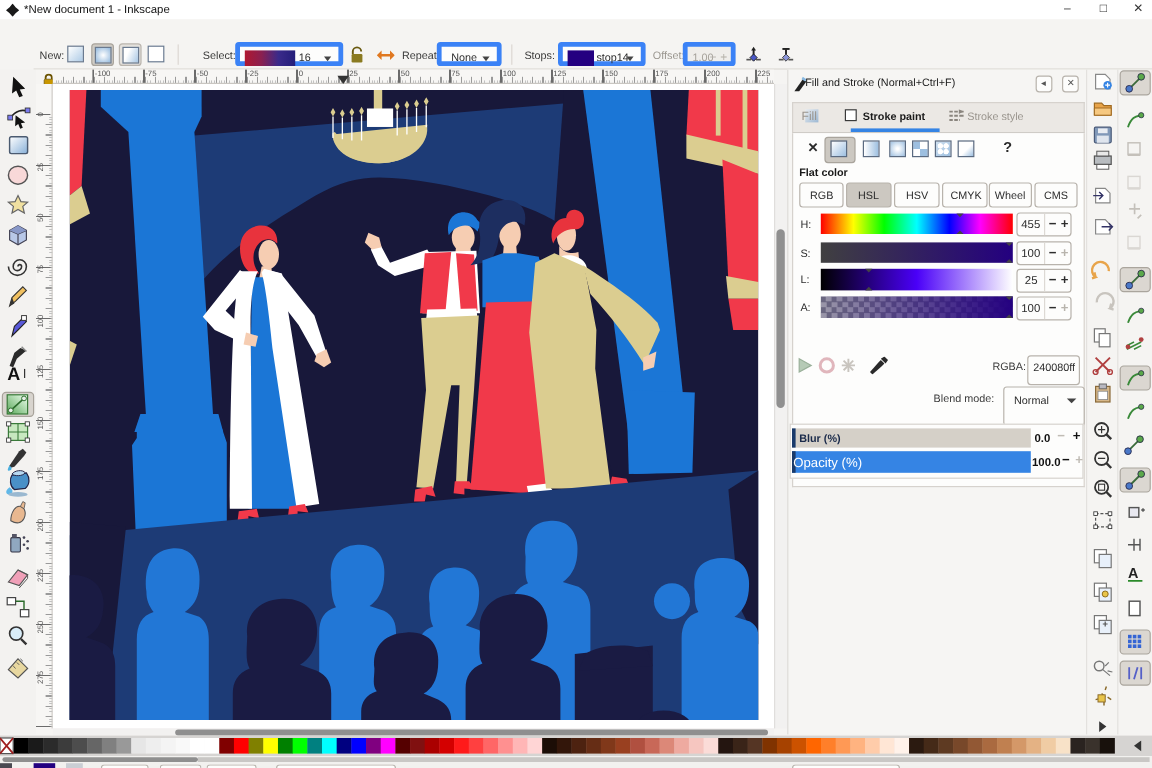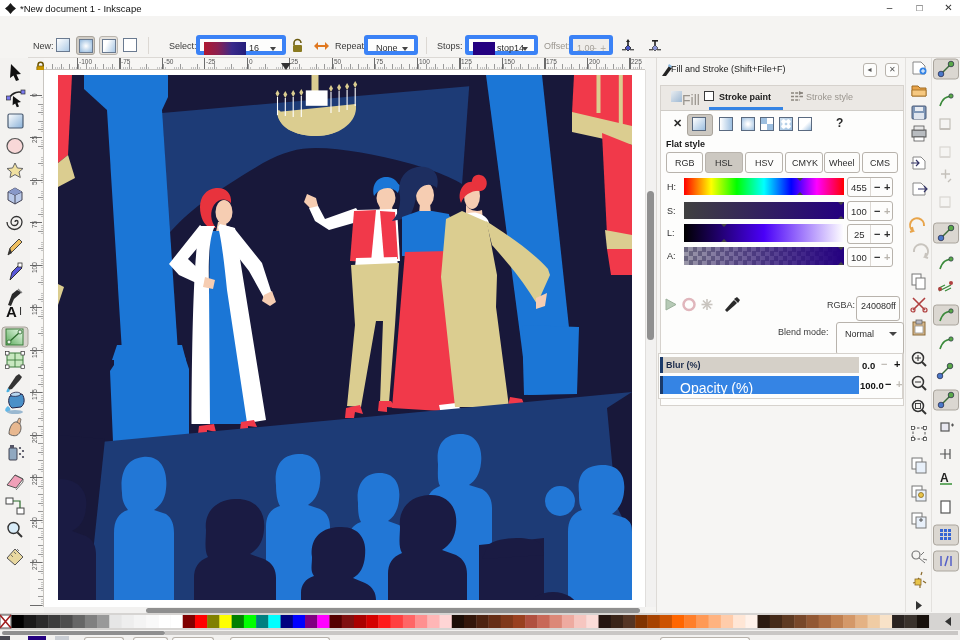--- a/index.html
+++ b/index.html
@@ -406,31 +406,31 @@
   <div class="abs" id="vscroll"></div>
   <div class="abs" id="vthumb"></div>
   <div class="abs" id="hscroll"></div>
   <div class="abs" id="hthumb"></div>
 
   <div class="abs" id="panel">
     <svg class="abs" style="left:4px;top:5px" width="12" height="14" viewBox="0 0 12 14">
         <path d="M1,13 L8,3 L11,5 L5,13 Z" fill="#222"></path>
         <path d="M8,1 L11,3 L10,5 L7,3 Z" fill="#88b8e0"></path>
       </svg>
-    <div class="abs" style="left:14px;top:6px;font-size:9px;color:#1a1a1a">Fill and Stroke (Shift+File+F)</div>
+    <div class="abs" style="left:14px;top:6px;font-size:9px;color:#1a1a1a">Fill and Stroke (Normal+Ctrl+F)</div>
     <div class="btn" style="left:206px;top:5px;width:14px;height:14px">
         <span style="position:absolute;left:3.5px;top:1px;font-size:8px;color:#555">◂</span>
       </div>
     <div class="btn" style="left:228px;top:5px;width:14px;height:14px">
         <span style="position:absolute;left:3px;top:1px;font-size:8px;color:#555">✕</span>
       </div>
 
     <div class="abs" style="left:3px;top:27px;width:244px;height:26px;background:#ebe8e4;border:1px solid #d6d2cd;border-bottom:1px solid #cfccc7"></div>
     <div class="abs" style="left:14px;top:33px;width:11px;height:11px;background:linear-gradient(135deg,#e8f0f8,#6898c8);opacity:0.6"></div>
-    <div class="abs" style="left:25px;top:34px;font-size:14px;color:#9a958e">Fill</div>
+    <div class="abs" style="left:11px;top:34px;font-size:10px;color:#9a958e">Fill</div>
     <div class="abs" style="left:47px;top:33px;width:10px;height:10px;background:#fff;border:1.5px solid #3a3a3a"></div>
     <div class="abs" style="left:62px;top:34px;font-size:9px;font-weight:bold;color:#1a1a1a">Stroke paint</div>
     <svg class="abs" style="left:134px;top:33px" width="13" height="11" viewBox="0 0 13 11">
         <path d="M0,2 H9 M0,5.5 H9 M0,9 H9" stroke="#8a857e" stroke-width="1.6" stroke-dasharray="3 1.2"></path>
         <path d="M9,2 l3,0 m-3,3.5 l3,0" stroke="#8a857e" stroke-width="1.6"></path>
         <path d="M8,0 l4,2 -4,2 Z" fill="#8a857e"></path>
       </svg>
     <div class="abs" style="left:149px;top:34px;font-size:9px;color:#9a958e">Stroke style</div>
     <div class="abs" style="left:52px;top:49px;width:74px;height:3px;background:#3584e4"></div>
 
@@ -438,21 +438,21 @@
 
     <div class="abs" style="left:16px;top:59px;font-size:11px;font-weight:bold;color:#2a2a2a">✕</div>
     <div class="abs" style="left:30px;top:56px;width:26px;height:22px;background:#ccc8c1;border:1px solid #a9a49c;border-radius:3px"></div>
     <div class="abs" style="left:35px;top:59px;width:14px;height:14px;border:1px solid #5a6a80;background:linear-gradient(135deg,#fff,#9dbfe0)"></div>
     <div class="abs" style="left:62px;top:59px;width:14px;height:14px;border:1px solid #5a6a80;background:linear-gradient(to right,#fff,#9dbfe0)"></div>
     <div class="abs" style="left:84px;top:59px;width:14px;height:14px;border:1px solid #5a6a80;background:radial-gradient(circle,#fff 10%,#9dbfe0)"></div>
     <div class="abs" style="left:103px;top:59px;width:14px;height:14px;border:1px solid #5a6a80;background:conic-gradient(#fff 25%,#9dbfe0 25% 50%,#fff 50% 75%,#9dbfe0 75%)"></div>
     <div class="abs" style="left:122px;top:59px;width:14px;height:14px;border:1px solid #5a6a80;background:radial-gradient(circle at 30% 30%,#fff 2px,transparent 2.5px),radial-gradient(circle at 70% 30%,#fff 2px,transparent 2.5px),radial-gradient(circle at 30% 70%,#fff 2px,transparent 2.5px),radial-gradient(circle at 70% 70%,#fff 2px,transparent 2.5px),linear-gradient(135deg,#cfe0ef,#9dbfe0)"></div>
     <div class="abs" style="left:141px;top:59px;width:14px;height:14px;border:1px solid #5a6a80;background:linear-gradient(135deg,#fff 55%,#9dbfe0)"></div>
     <div class="abs" style="left:179px;top:58px;font-size:12px;font-weight:bold;color:#2a2a2a">?</div>
-    <div class="abs" style="left:9px;top:81px;font-size:9px;font-weight:bold;color:#1a1a1a">Flat style</div>
+    <div class="abs" style="left:9px;top:81px;font-size:9px;font-weight:bold;color:#1a1a1a">Flat color</div>
 
     <div class="btn" style="left:9px;top:94px;width:37px;height:21px">
         <span class="abs" style="left:8px;top:5px;font-size:9px">RGB</span>
       </div>
     <div class="btn pressed" style="left:48px;top:94px;width:38px;height:21px;background:#ccc8c1">
         <span class="abs" style="left:9px;top:5px;font-size:9px">HSL</span>
       </div>
     <div class="btn" style="left:88px;top:94px;width:38px;height:21px">
         <span class="abs" style="left:9px;top:5px;font-size:9px">HSV</span>
       </div>
@@ -540,21 +540,21 @@
         <span class="abs" style="left:52px;top:9px;width:0;height:0;border-left:4px solid transparent;border-right:4px solid transparent;border-top:4.5px solid #444"></span>
       </div>
 
     <div class="abs" style="left:1px;top:295px;width:245px;height:46px;background:#fdfdfc;border:1px solid #d6d2cd"></div>
     <div class="abs" style="left:3px;top:299px;width:199px;height:16px;background:#d5d0c8;border-left:3px solid #1a3a6a"></div>
     <div class="abs" style="left:9px;top:302px;font-size:9px;font-weight:bold;color:#1a2a4a">Blur (%)</div>
     <div class="abs" style="left:205px;top:302px;font-size:9.5px;font-weight:bold;color:#111">0.0</div>
     <div class="abs" style="left:224px;top:300px;font-size:11px;color:#c0bcb5;font-weight:bold">−</div>
     <div class="abs" style="left:237px;top:300px;font-size:11px;color:#111;font-weight:bold">+</div>
     <div class="abs" style="left:3px;top:318px;width:199px;height:18px;background:#3584e4;border-left:3px solid #1a3a6a"></div>
-    <div class="abs" style="left:23px;top:322px;font-size:14px;color:#fff">Opacity (%)</div>
+    <div class="abs" style="left:4px;top:322px;font-size:11px;color:#fff">Opacity (%)</div>
     <div class="abs" style="left:203px;top:322px;font-size:9.5px;font-weight:bold;color:#111">100.0</div>
     <div class="abs" style="left:228px;top:320px;font-size:11px;color:#111;font-weight:bold">−</div>
     <div class="abs" style="left:239px;top:320px;font-size:11px;color:#c0bcb5;font-weight:bold">+</div>
   </div>
   <div class="abs" id="rightcol1">
     <svg width="26" height="554" viewBox="0 0 26 554">
       <g>
         <path d="M7,4 h8 l4,4 v8 h-12 Z" fill="#fff" stroke="#888" stroke-width="1"></path>
           <circle cx="17" cy="13" r="3.5" fill="#3584e4"></circle>
           <path d="M17,11 v4 M15,13 h4" stroke="#fff" stroke-width="1"></path>

